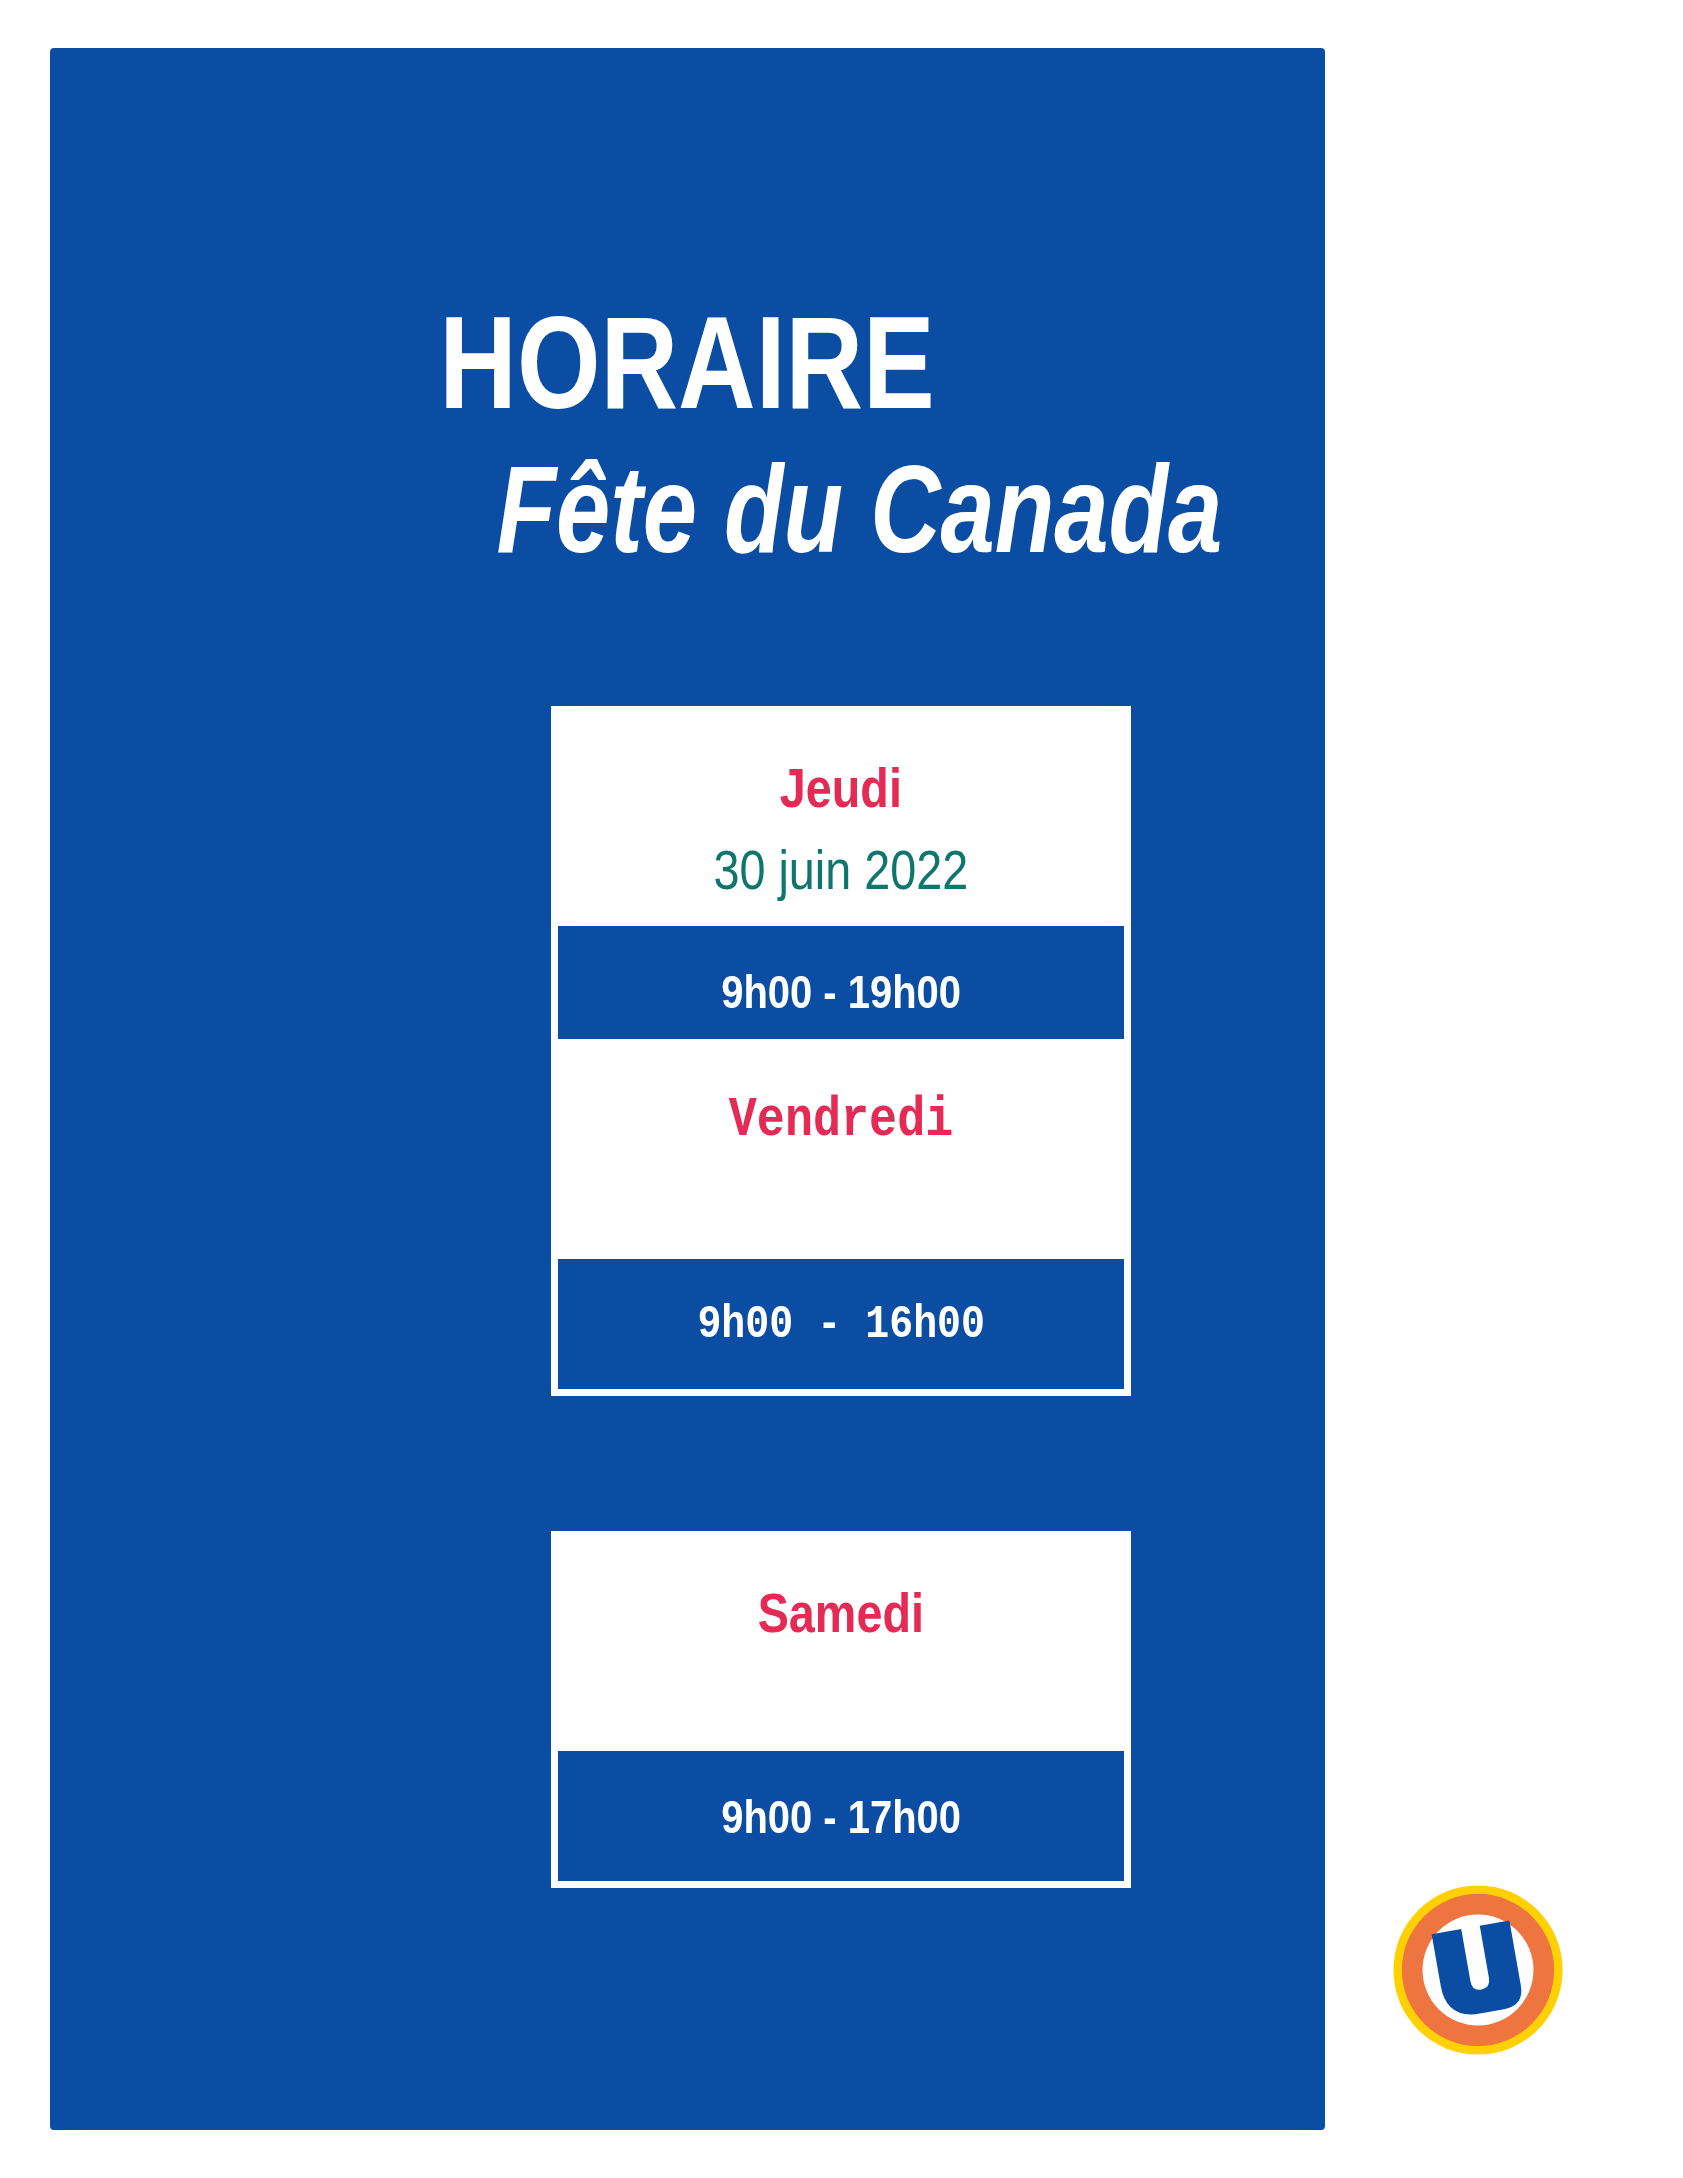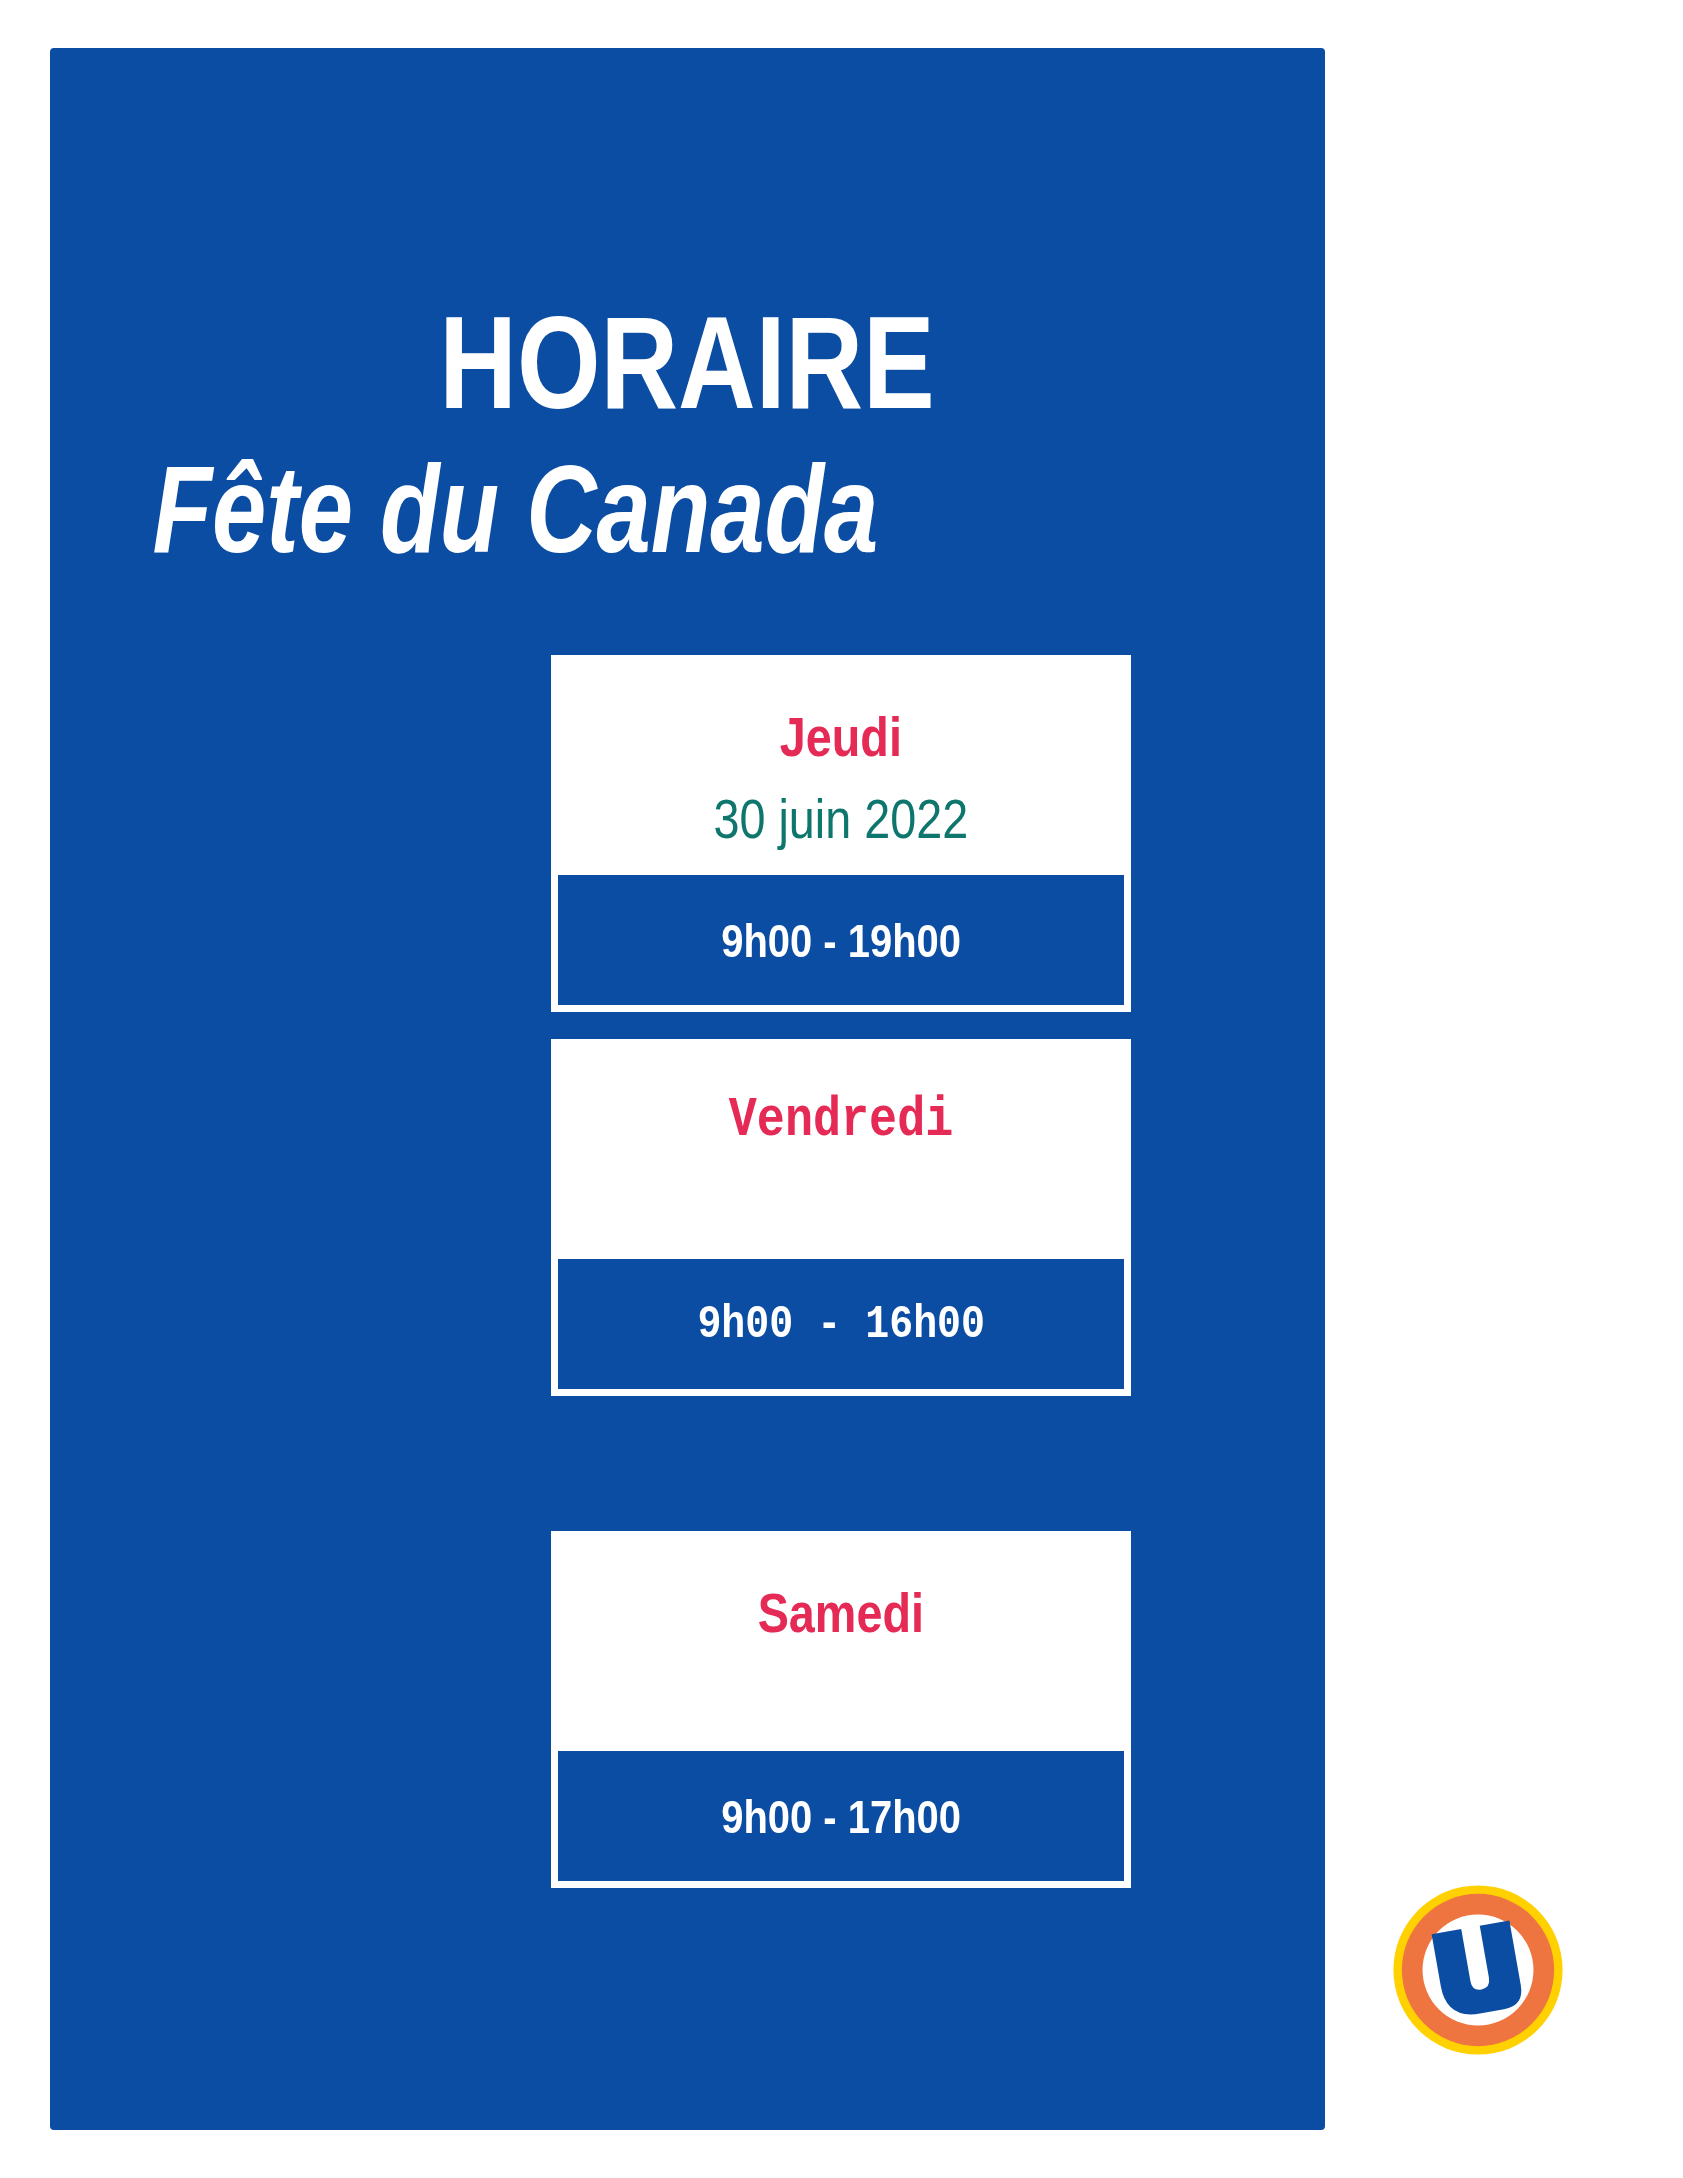--- a/index.html
+++ b/index.html
@@ -27,21 +27,21 @@
     color:#ffffff;
     font-size:131px;
     font-weight:bold;
     line-height:1;
     transform:scaleX(0.82);
     transform-origin:center;
     white-space:nowrap;
   }
   .subtitle-wrap{
     position:absolute;left:0;right:0;top:446px;
-    text-align:left;line-height:1;
+    text-align:right;line-height:1;
   }
   .subtitle-text{
     display:inline-block;
     color:#ffffff;
     font-size:125px;
     font-weight:bold;
     font-style:italic;
     line-height:1;
     transform:scaleX(0.78);
     transform-origin:center;
@@ -50,21 +50,21 @@
   
   .card{
     position:absolute;
     left:551px;
     width:580px;height:357px;
     background:#ffffff;
     box-sizing:border-box;
     padding-top:49px;
     text-align:center;
   }
-  .card.c0{top:655px;}
+  .card.c0{top:706px;}
   .card.c1{top:1039px;font-family:Liberation Mono, monospace;}
   .card.c2{top:1531px;}
   .day{
     color:#E42A55;
     font-size:55px;
     font-weight:bold;
     line-height:1.2;
     white-space:nowrap;
   }
   .day > span, .date > span, .hours > span{

